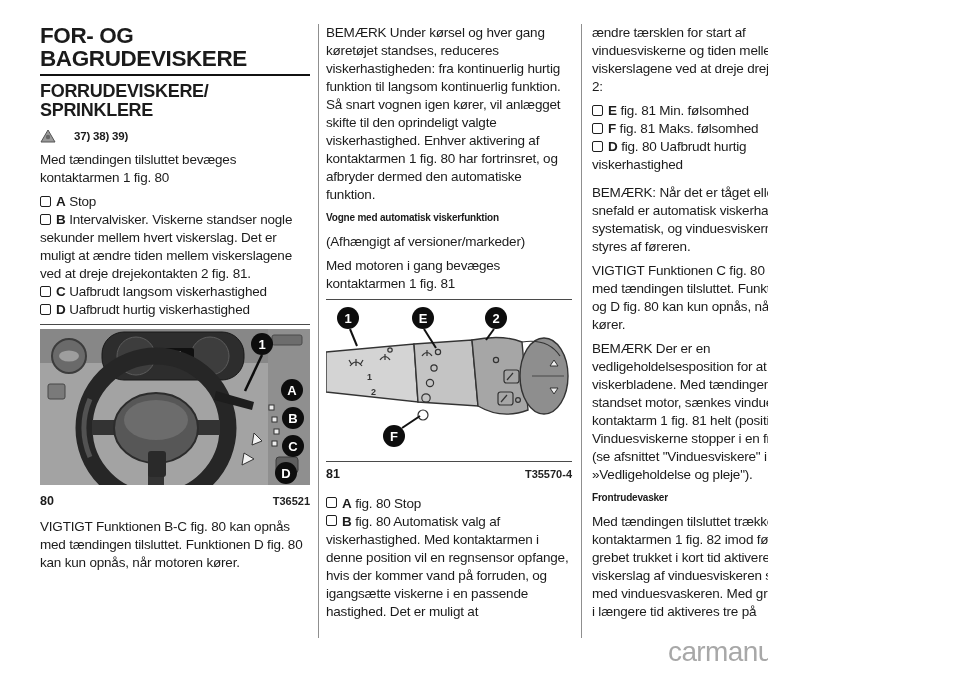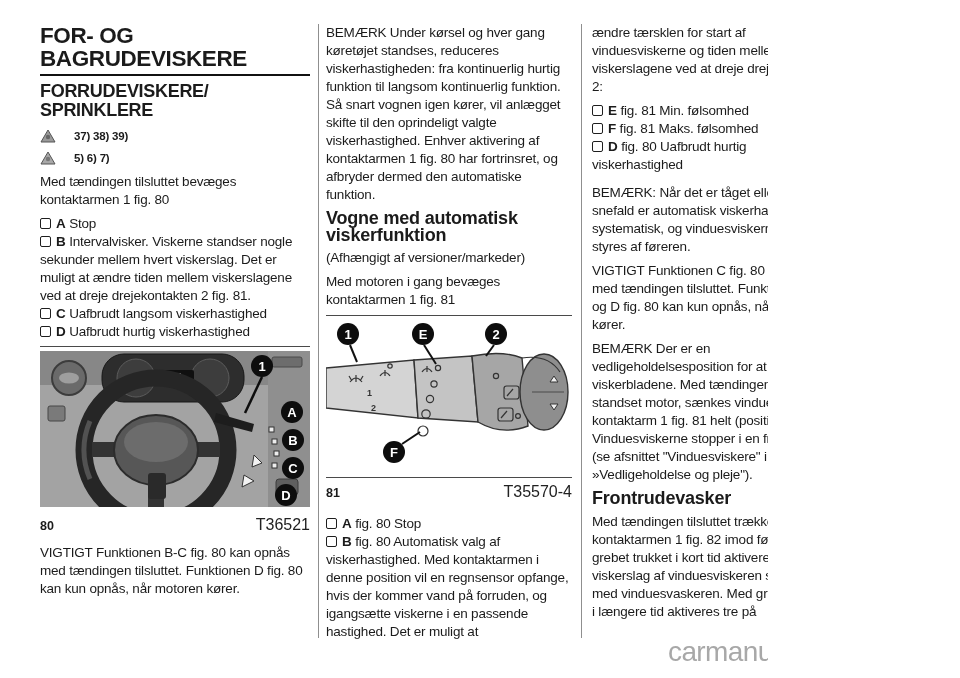--- a/index.html
+++ b/index.html
@@ -24,22 +24,22 @@
   .warnrow svg { flex:none; }
   .kbox {
     display:inline-block; width:9px; height:9px; border:1.6px solid #1e1e1e; border-radius:2px;
     margin-right:5px; position:relative; top:0.5px;
   }
   .bkey { font-weight:bold; }
   .item { margin:0 !important; }
   .figrule { border:none; border-top:1px solid #4a4a4a; margin:5px 0 4px; height:0; }
   .figcap { display:flex; justify-content:space-between; align-items:baseline; margin-top:5px; }
   .figcap .fno { font-weight:bold; font-size:12.5px; }
-  .figcap .fcode { font-size:16px; color:#222; }
-  .sechead { font-size:18px; line-height:16.5px; font-weight:bold; letter-spacing:-0.2px; margin:2px 0 6px; }
+  .figcap .fcode { font-size:11px; color:#222;font-weight:bold; }
+  .sechead { font-size:10px; line-height:16.5px; font-weight:bold; letter-spacing:-0.2px; margin:2px 0 6px; }
   .mt10 { margin-top:10px !important; }
   .mt14 { margin-top:14px !important; }
   figure { margin:0; }
 
   
   .sidebar { position:absolute; left:852px; top:38px; display:flex; flex-direction:column; gap:8px; }
   .tab {
     --tabbg:#ffffff;
     width:122px; height:57px; box-sizing:border-box; border:2px solid #707070; border-radius:13px;
     background:var(--tabbg); display:flex; align-items:center; justify-content:flex-start;
@@ -71,27 +71,20 @@
 BAGRUDEVISKERE</h1>
     <h2 class="subtitle">FORRUDEVISKERE/
 SPRINKLERE</h2>
 
     <div class="warnrow">
       <svg width="16" height="14" viewBox="0 0 16 14">
         <polygon points="8,1 15,13 1,13" fill="#9a9a9a" stroke="#555" stroke-width="1"></polygon>
         <circle cx="8" cy="8" r="2.2" fill="#666"></circle>
       </svg>
       <span>37) 38) 39)</span>
-    </div>
-    <div class="warnrow">
-      <svg width="16" height="14" viewBox="0 0 16 14">
-        <polygon points="8,1 15,13 1,13" fill="#a8a8a8" stroke="#555" stroke-width="1"></polygon>
-        <circle cx="8" cy="8" r="2.2" fill="#777"></circle>
-      </svg>
-      <span>5) 6) 7)</span>
     </div>
 
     <p>Med tændingen tilsluttet bevæges kontaktarmen 1 fig. 80</p>
 
     <p class="item"><span class="kbox"></span><span class="bkey">A</span> <span>Stop</span></p>
     <p class="item"><span class="kbox"></span><span class="bkey">B</span> <span>Intervalvisker. Viskerne standser nogle sekunder mellem hvert viskerslag. Det er muligt at ændre tiden mellem viskerslagene ved at dreje drejekontakten 2 fig. 81.</span></p>
     <p class="item"><span class="kbox"></span><span class="bkey">C</span> <span>Uafbrudt langsom viskerhastighed</span></p>
     <p class="item"><span class="kbox"></span><span class="bkey">D</span> <span>Uafbrudt hurtig viskerhastighed</span></p>
 
     <hr class="figrule">

